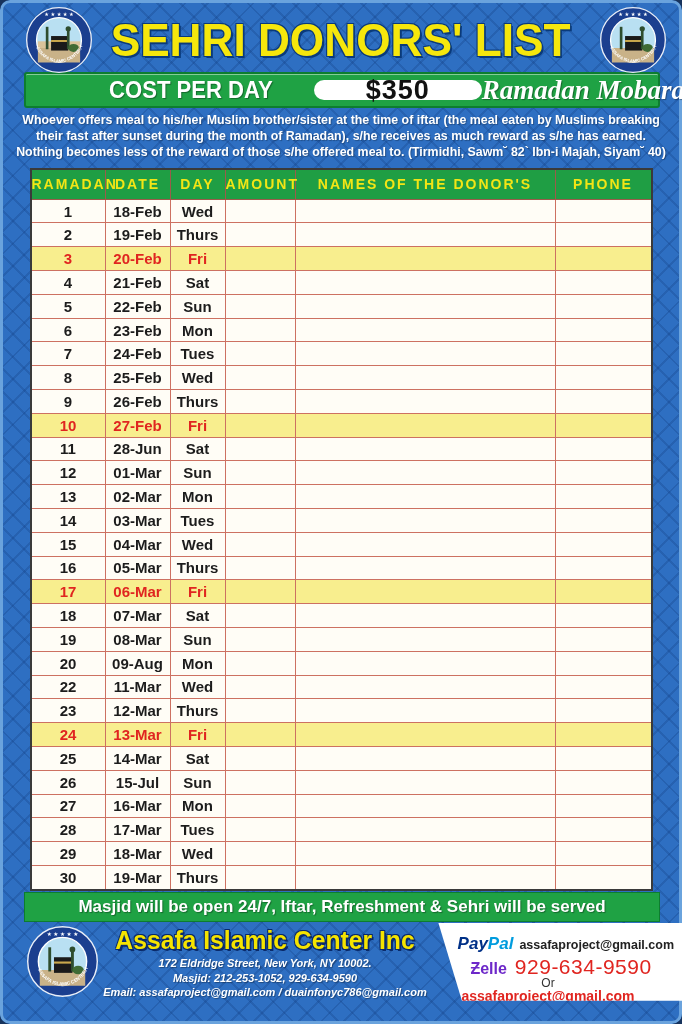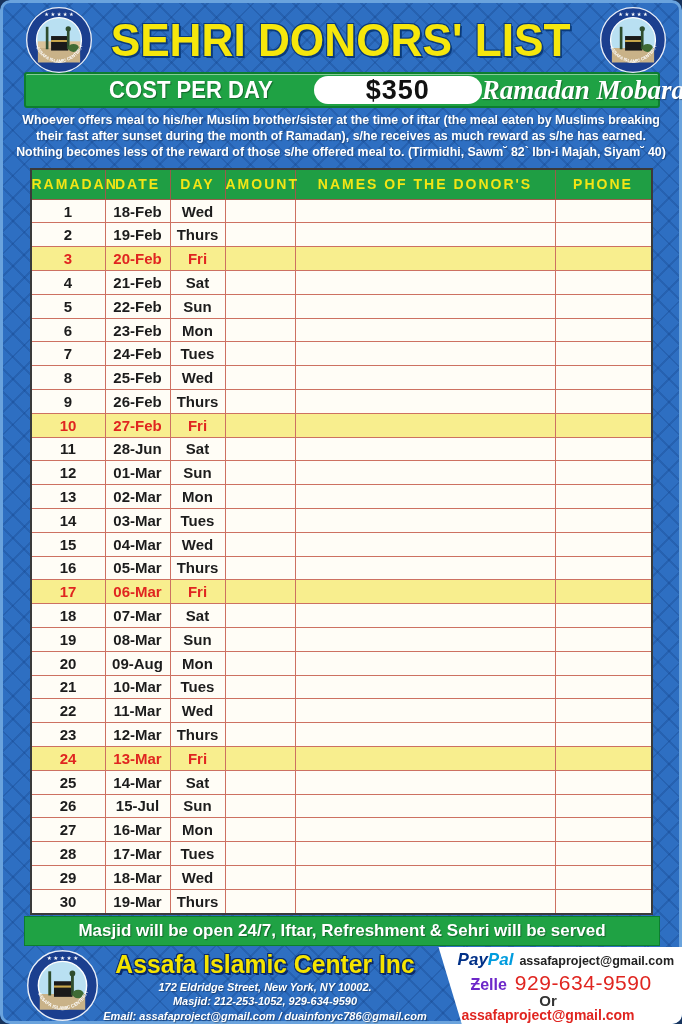--- a/index.html
+++ b/index.html
@@ -26,21 +26,21 @@
   
   .cost-bar{
     margin:0 22px 0 24px;height:36px;background:#1fa244;border:2px solid #0d7d2f;
     border-radius:3px;display:flex;align-items:center;box-sizing:border-box;
     box-shadow:inset 0 1px 0 rgba(255,255,255,.45);
     padding-left:48px;
   }
   .cost-label{color:#fff;font-weight:bold;font-size:24px;letter-spacing:0;transform:scaleX(.92);
     margin-left:28px;white-space:nowrap;text-shadow:1px 1px 1px rgba(0,0,0,.35);}
   .cost-pill{
-    background:#fff;border-radius:18px;min-width:168px;height:28px;margin-left:34px;
+    background:#fff;border-radius:18px;min-width:168px;height:20px;margin-left:34px;
     display:flex;align-items:center;justify-content:center;
     color:#111;font-weight:bold;font-size:27px;letter-spacing:1px;
   }
   .greeting{
     flex:1;text-align:center;color:#fff;font-family:"Liberation Serif",serif;
     font-style:italic;font-weight:bold;font-size:27px;white-space:nowrap;
     text-shadow:1px 1px 1px rgba(0,0,0,.35);
   }
   
   .quote{
@@ -74,30 +74,30 @@
   .footer-logo{position:absolute;left:27px;top:3px;width:71px;height:71px;}
   .footer-left{position:absolute;left:100px;top:2px;width:330px;text-align:center;}
   .org-name{
     font-weight:bold;font-size:26px;color:#f5e400;white-space:nowrap;transform:scaleX(.95);
     text-shadow:2px 2px 0 #0a2a6a,-1px -1px 0 #0a2a6a,1px -1px 0 #0a2a6a,-1px 1px 0 #0a2a6a;
   }
   .addr{color:#fff;font-weight:bold;font-size:11px;line-height:1.35;text-shadow:1px 1px 1px rgba(0,0,0,.35);font-style:italic;}
   .pay-panel{
     position:absolute;right:0;top:0;width:262px;height:78px;background:#fff;
     clip-path:polygon(7% 0,100% 0,100% 100%,16% 100%);
-    padding:3px 6px 0 0;box-sizing:border-box;text-align:center;
+    padding:11px 6px 0 0;box-sizing:border-box;text-align:center;
   }
   .pay-line{display:flex;align-items:baseline;justify-content:flex-end;gap:6px;padding-right:2px;}
   .paypal-word{font-style:italic;font-weight:bold;font-size:17px;white-space:nowrap;}
   .paypal-pay{color:#003087;} .paypal-pal{color:#009cde;}
   .paypal-email{color:#222;font-weight:bold;font-size:12.5px;}
   .zelle-line{display:flex;align-items:baseline;justify-content:center;gap:8px;margin-top:1px;padding-left:26px;}
   .zelle-word{color:#6d28c9;font-weight:bold;font-size:16px;}
   .zelle-phone{color:#e02520;font-weight:normal;font-size:21px;letter-spacing:.5px;}
-  .or-text{color:#333;font-weight:bold;font-size:15px;line-height:1;margin-top:-2px;}
+  .or-text{color:#333;font-weight:normal;font-size:12px;line-height:1;margin-top:-2px;}
   .red-email{color:#e02520;font-weight:bold;font-size:14px;line-height:1.1;}
   .thanks{
     color:#186b52;font-family:"Liberation Serif",serif;font-style:italic;font-size:10.5px;
     margin-top:1px;padding-left:30px;white-space:nowrap;
   }
 </style>
 </head>
 <body>
 
 <div class="page">
@@ -319,28 +319,20 @@
         </tr>
         <tr>
           <td class="col-ramadan">20</td>
           <td class="col-date">09-Aug</td>
           <td class="col-day">Mon</td>
           <td class="col-amount"></td>
           <td class="col-names"></td>
           <td class="col-phone"></td>
         </tr>
         <tr>
-          <td class="col-ramadan">21</td>
-          <td class="col-date">10-Mar</td>
-          <td class="col-day">Tues</td>
-          <td class="col-amount"></td>
-          <td class="col-names"></td>
-          <td class="col-phone"></td>
-        </tr>
-        <tr>
           <td class="col-ramadan">22</td>
           <td class="col-date">11-Mar</td>
           <td class="col-day">Wed</td>
           <td class="col-amount"></td>
           <td class="col-names"></td>
           <td class="col-phone"></td>
         </tr>
         <tr>
           <td class="col-ramadan">23</td>
           <td class="col-date">12-Mar</td>

